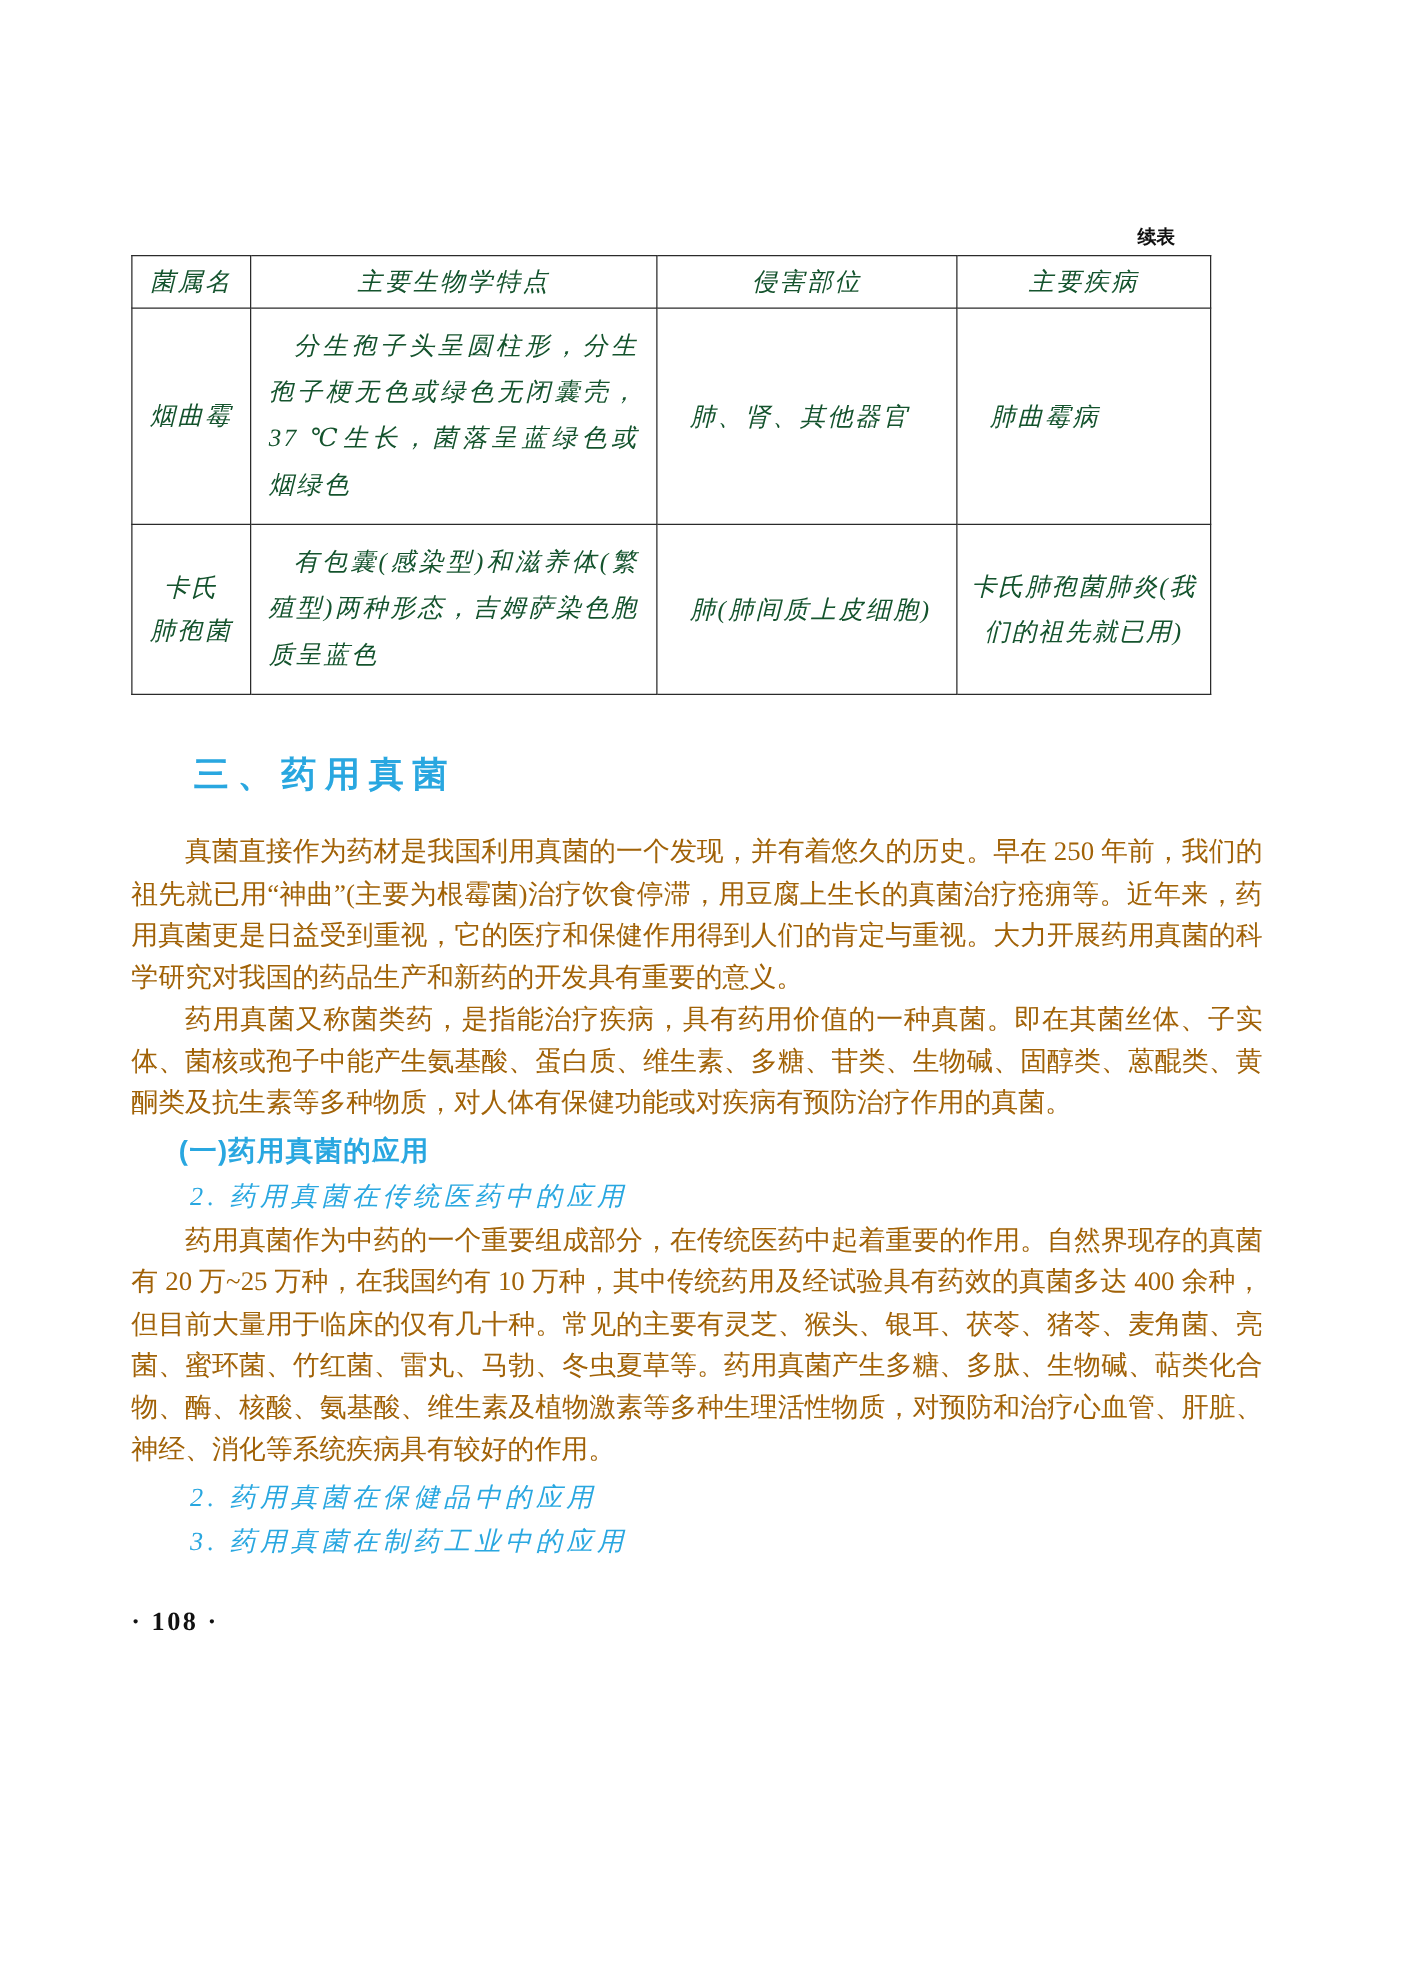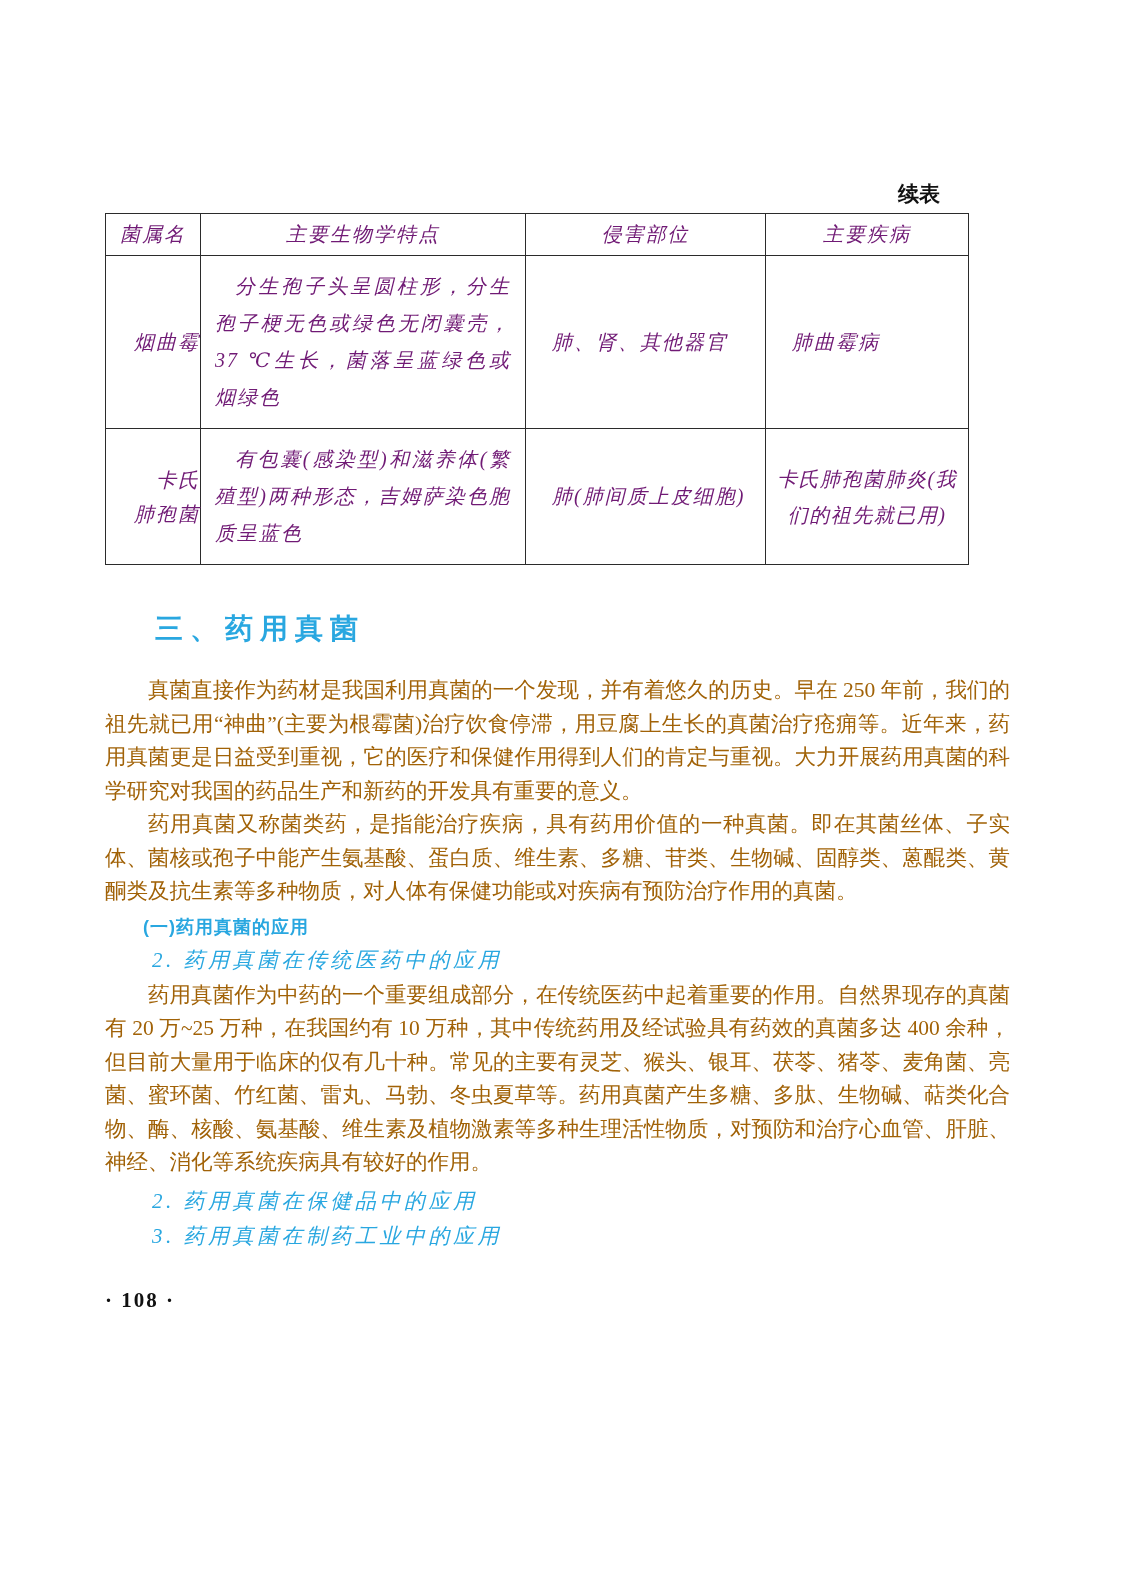--- a/index.html
+++ b/index.html
@@ -21,53 +21,53 @@
     width: 905px;
     margin-left: 105px;
   }
 
   
   .continued-label {
     width: 863px;
     text-align: right;
     font-family: "Liberation Sans", "DejaVu Sans", sans-serif;
     font-weight: bold;
-    font-size: 21px;
+    font-size: 15px;
     padding-right: 28px;
     margin-bottom: 5px;
   }
 
   
   table.fungi-table {
     width: 863px;
     border-collapse: collapse;
     table-layout: fixed;
     font-style: italic; 
     font-size: 20px;
-    color: #701a75;
+    color: #14532d;
     padding-left: 17px;
   }
   table.fungi-table th,
   table.fungi-table td {
     border: 1.5px solid #2b2b2b;
     vertical-align: middle;
     font-weight: normal;
     letter-spacing: 2px;
   }
   col.c-name   { width: 95px; }
   col.c-feat   { width: 325px; }
   col.c-site   { width: 240px; }
   col.c-dis    { width: 203px; }
   table.fungi-table th {
     height: 42px;
     text-align: center;
     font-size: 20px;
   }
   td.cell-name {
-    text-align: right;
+    text-align: center;
     white-space: pre-line;
     line-height: 34px;
   }
   td.cell-feat {
     padding: 12px 14px;
     text-align: justify;
     text-justify: inter-character;
     text-indent: 1em;
     line-height: 37px;
     letter-spacing: 2.5px;
@@ -108,21 +108,21 @@
     text-indent: 2em;
     color: #a16207;
   }
   p.first-par { margin-top: 26px; }
 
   
   h3.subsection-heading {
     margin: 6px 0 4px 38px;
     font-family: "Liberation Sans", "DejaVu Sans", sans-serif;
     font-weight: bold;
-    font-size: 18px;
+    font-size: 22px;
     letter-spacing: 1px;
     color: #29a7e0;
   }
 
   
   h4.item-heading {
     margin: 7px 0 5px 47px;
     font-weight: normal;
     font-style: italic; 
     font-size: 21px;

